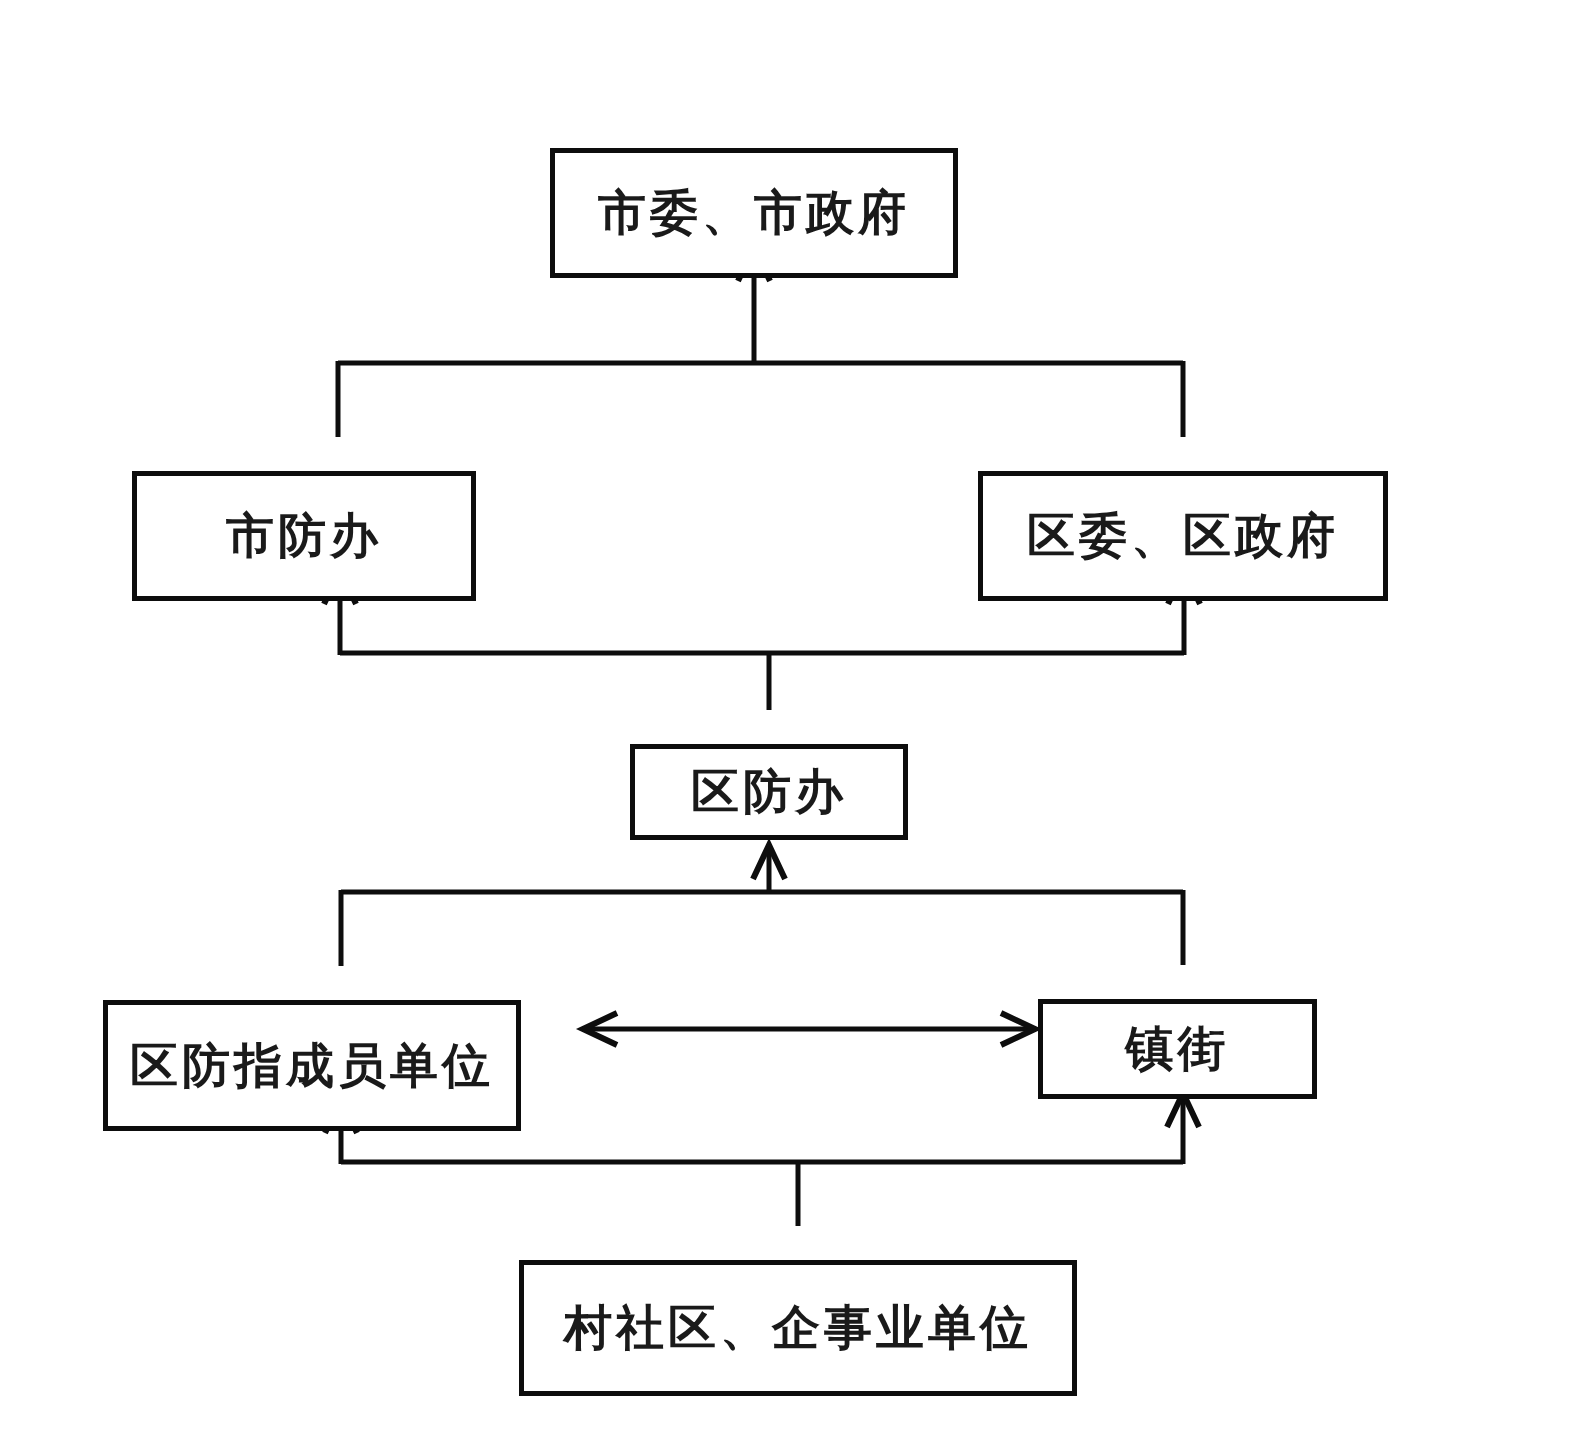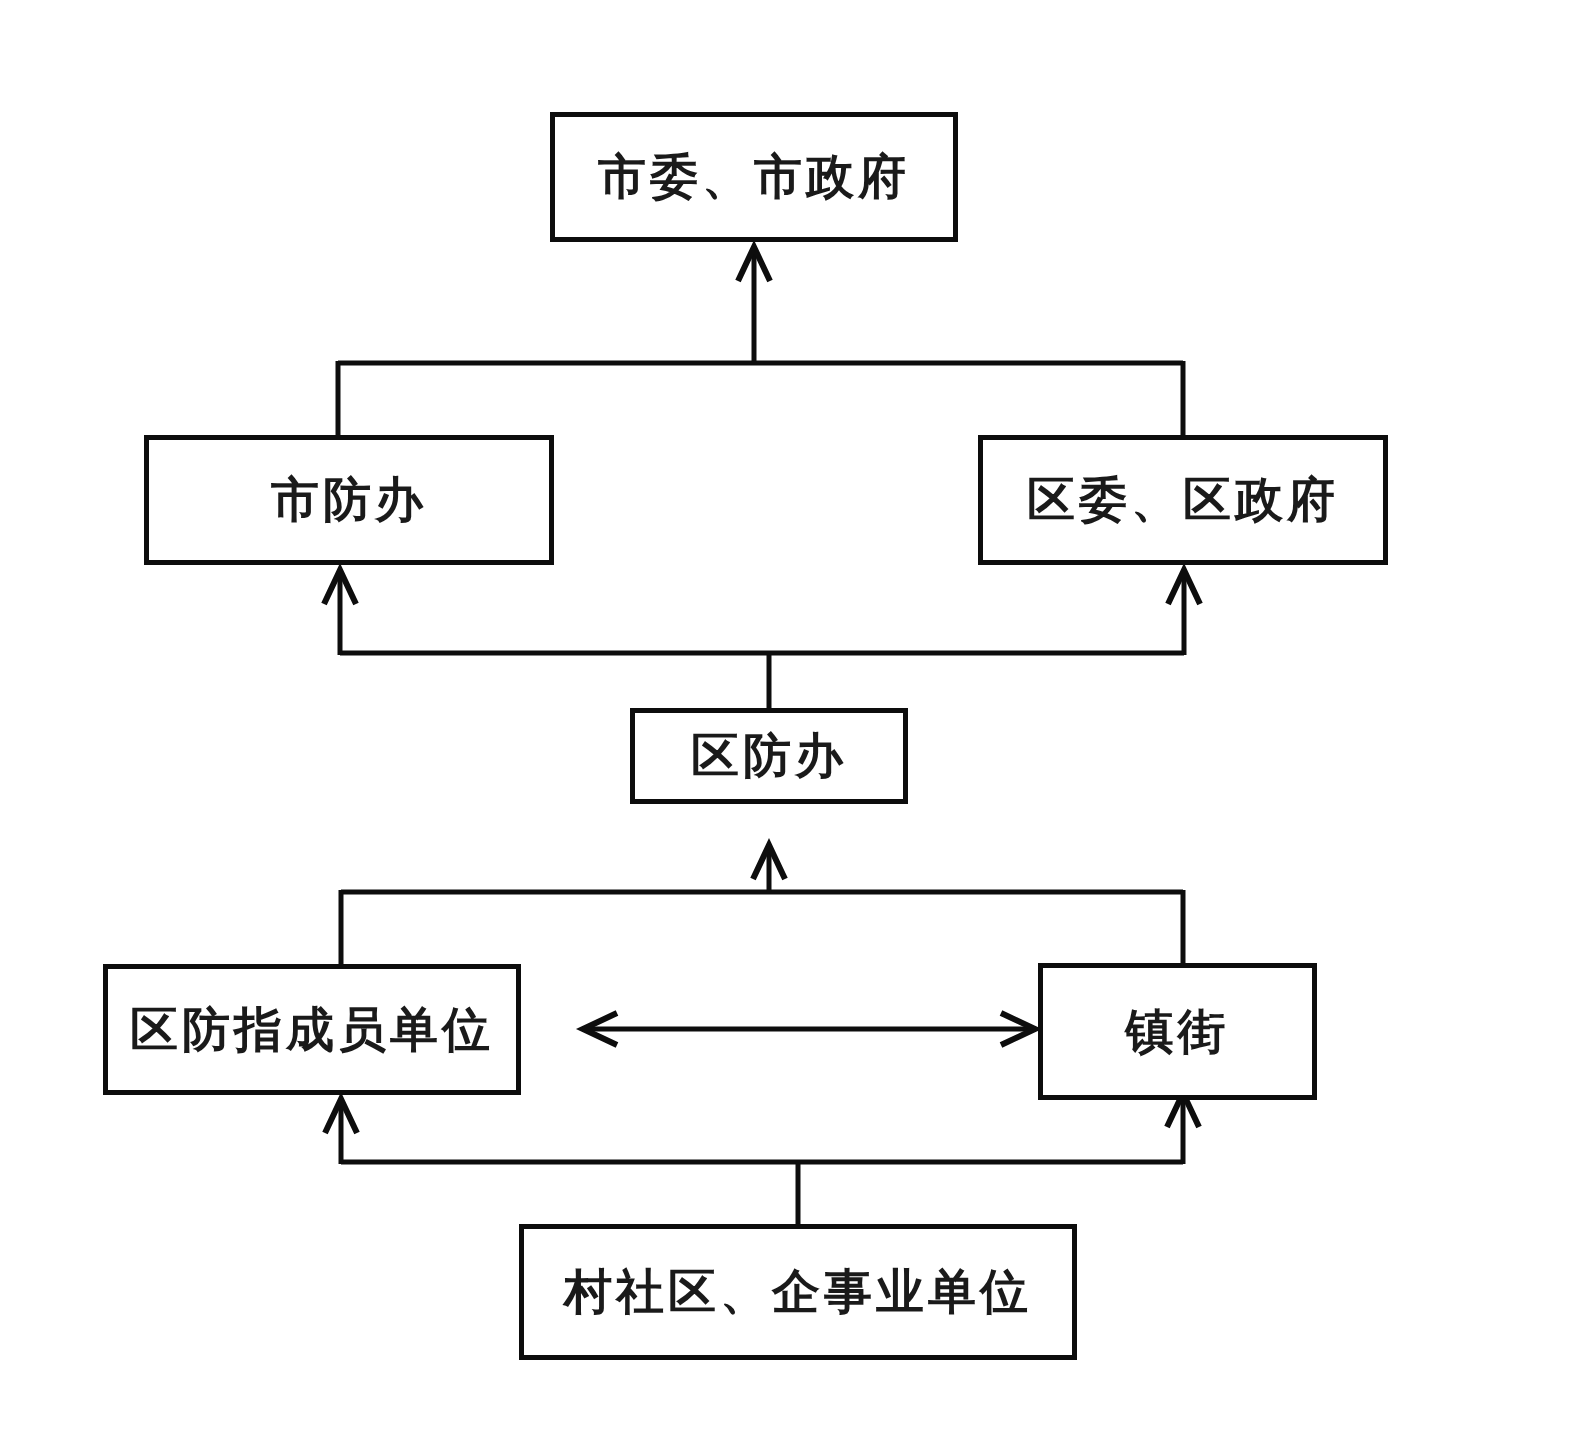--- a/index.html
+++ b/index.html
@@ -39,27 +39,28 @@
     border: 5px solid #0d0d0d;
     background: #ffffff;
     display: flex;
     align-items: center;
     justify-content: center;
     font-size: 48px;
     font-weight: bold;
     color: #1a1a1a;
     letter-spacing: 4px;
     white-space: nowrap;
+    margin-top: 36px;
   }
   .n-top   { left: 550px;  top: 112px;  width: 408px; height: 130px; }
-  .n-cfo   { left: 144px;  top: 435px;  width: 410px; height: 130px; }
+  .n-cfo   { left: 132px;  top: 435px;  width: 344px; height: 130px; }
   .n-dgov  { left: 978px;  top: 435px;  width: 410px; height: 130px; }
   .n-dfo   { left: 630px;  top: 708px;  width: 278px; height: 96px; }
   .n-mem   { left: 103px;  top: 964px;  width: 418px; height: 131px; }
-  .n-town  { left: 1038px; top: 963px;  width: 279px; height: 137px; }
+  .n-town  { left: 1038px; top: 963px;  width: 279px; height: 100px; }
   .n-vill  { left: 519px;  top: 1224px; width: 558px; height: 136px; }
 </style>
 </head>
 <body>
 
 <div id="canvas">
 
   <svg id="connector-layer" viewBox="0 0 1574 1440" xmlns="http://www.w3.org/2000/svg">
 
     <path class="edge" d="M338,363 L1183,363"></path>

